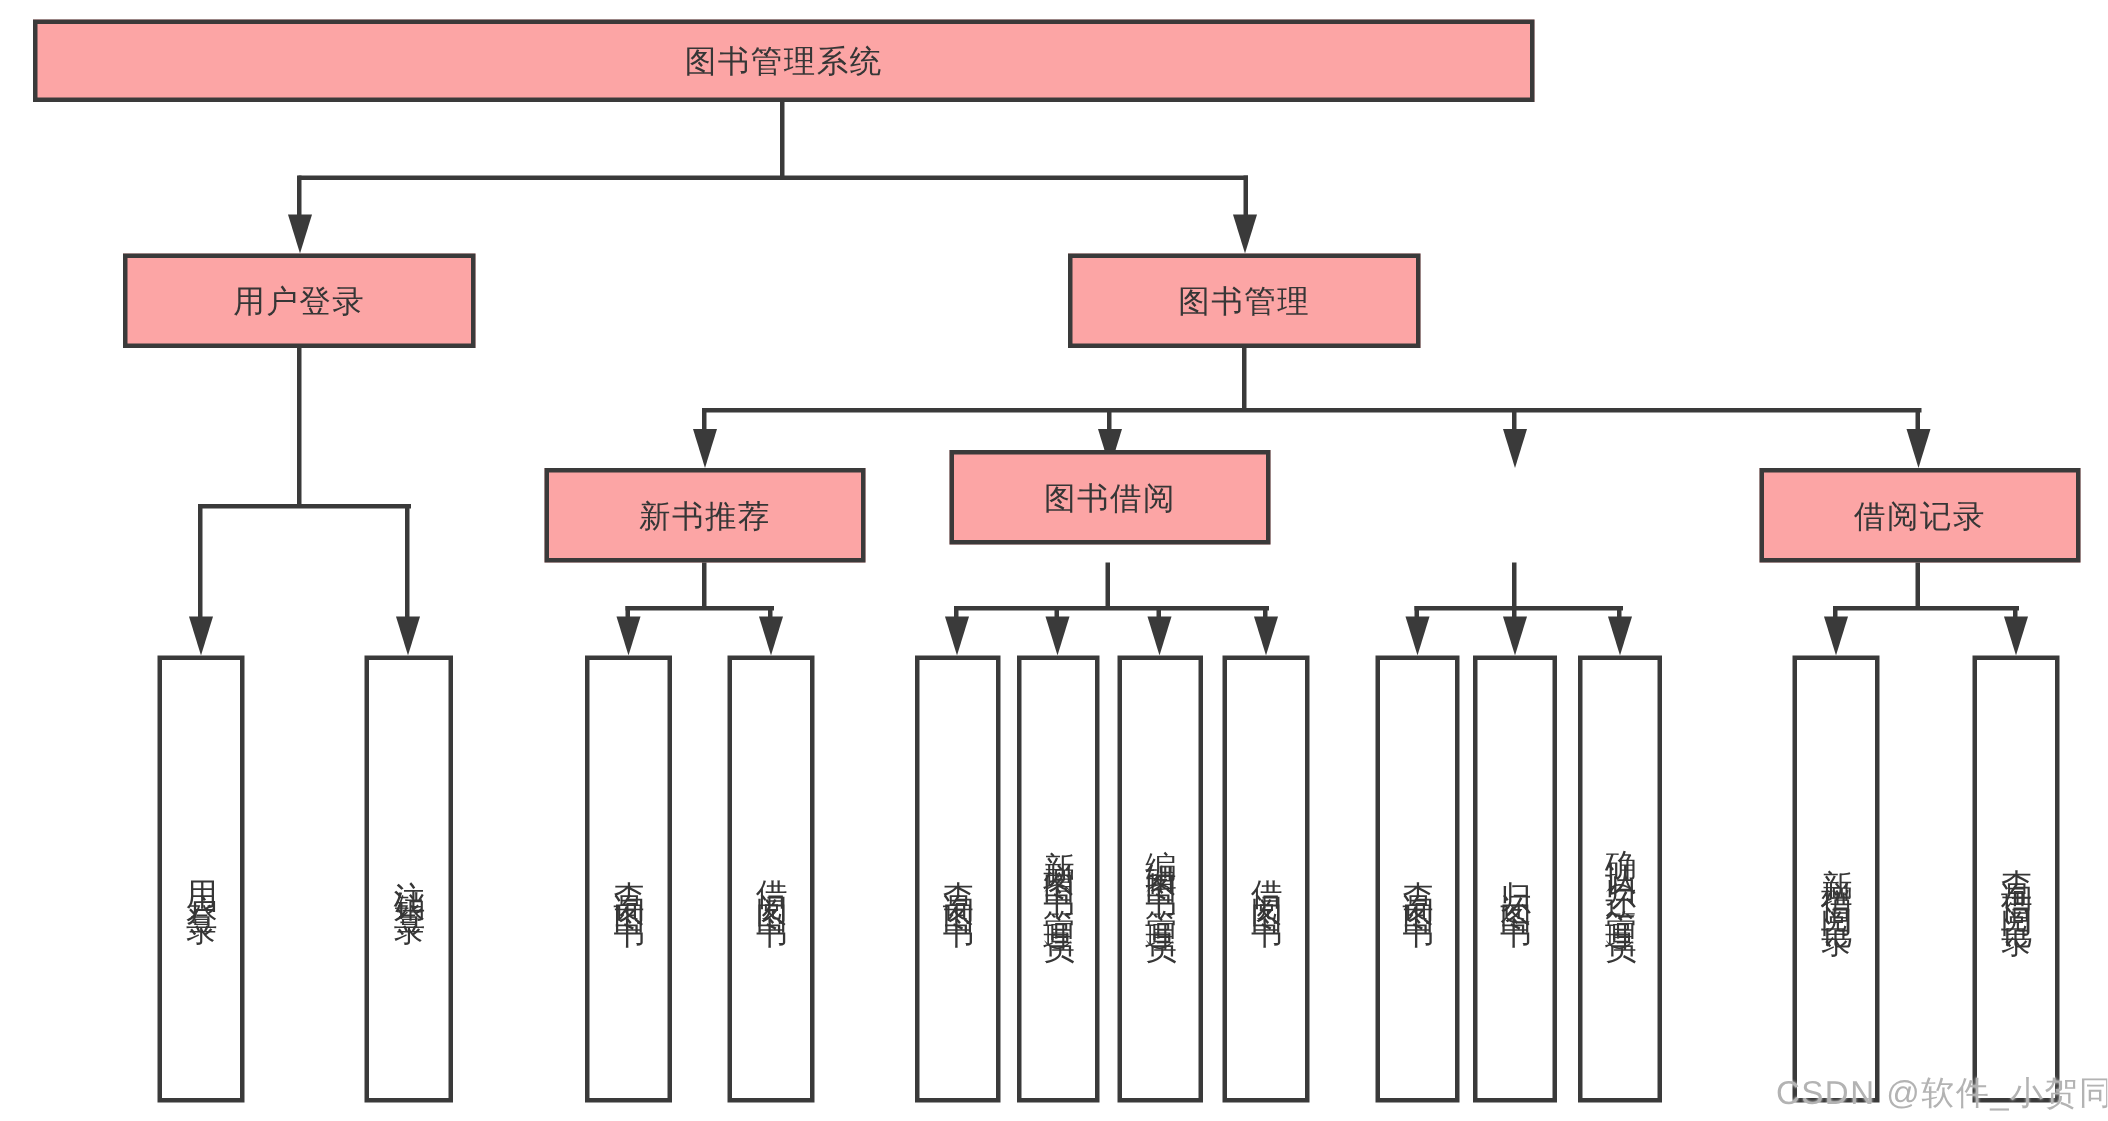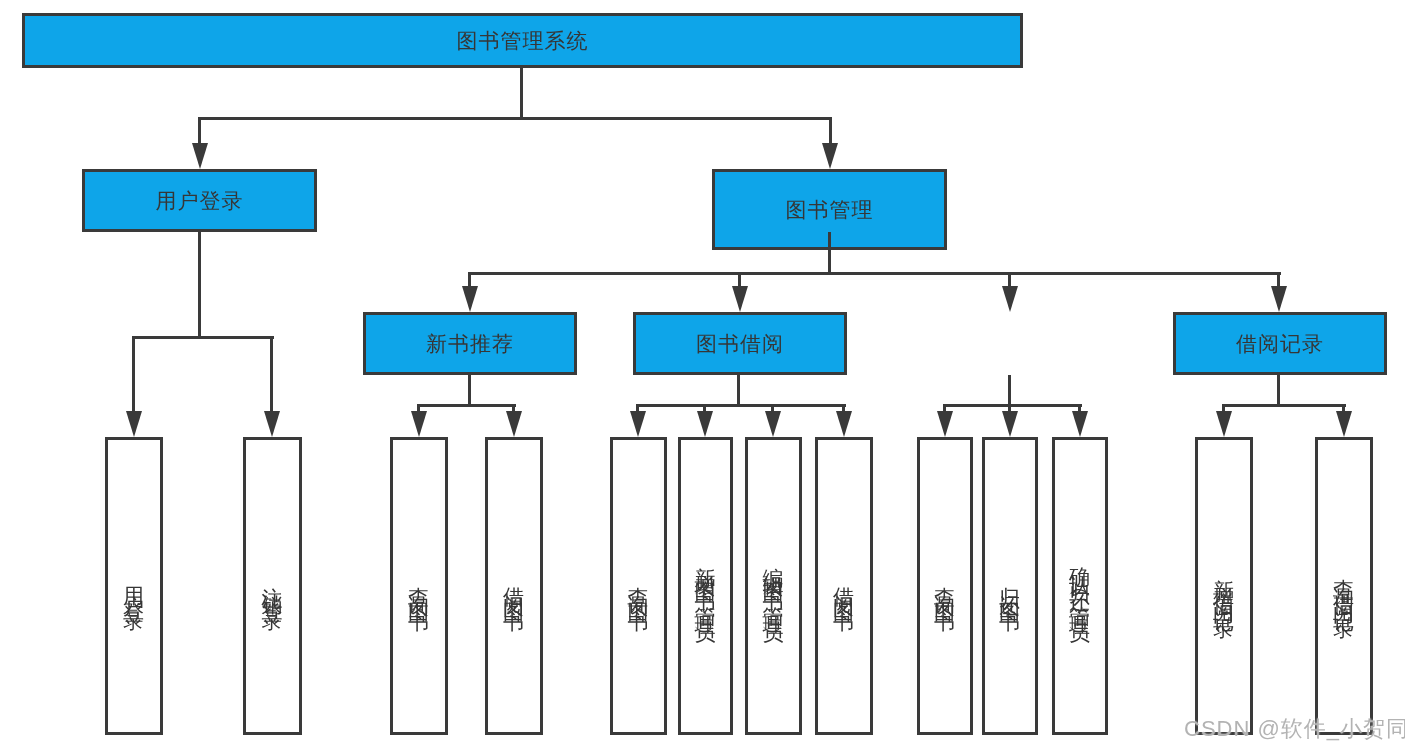--- a/index.html
+++ b/index.html
@@ -9,21 +9,21 @@
     height: 747px;
     background: #ffffff;
     font-family: "Liberation Sans", sans-serif;
     overflow: hidden;
   }
   
   .hbox {
     position: absolute;
     box-sizing: border-box;
     border: 3px solid #3a3a3a;
-    background: #0ea5e9;
+    background: #fca5a5;
     display: flex;
     align-items: center;
     justify-content: center;
     font-size: 21px;
     color: #363636;
     letter-spacing: 1px;
     white-space: nowrap;
   }
   .vbox {
     position: absolute;
@@ -73,21 +73,21 @@
   <div class="v" style="left:520px; top:68px;  height:50px;"></div>
   <div class="h" style="left:199px; top:117px; width:633px;"></div>
   <div class="v" style="left:198px; top:117px; height:30px;"></div>
   <div class="tri" style="left:192px; top:143px;"></div>
   <div class="v" style="left:829px; top:117px; height:30px;"></div>
   <div class="tri" style="left:822px; top:143px;"></div>
 
   <div class="hbox" style="left:82px; top:169px; width:235px; height:63px;">
     <span>用户登录</span>
   </div>
-  <div class="hbox" style="left:712px; top:169px; width:235px; height:81px;">
+  <div class="hbox" style="left:712px; top:169px; width:235px; height:63px;">
     <span>图书管理</span>
   </div>
 
   <div class="v" style="left:198px; top:232px; height:104px;"></div>
   <div class="h" style="left:133px; top:336px; width:141px;"></div>
   <div class="v" style="left:132px; top:336px; height:78px;"></div>
   <div class="tri" style="left:126px; top:411px;"></div>
   <div class="v" style="left:270px; top:336px; height:78px;"></div>
   <div class="tri" style="left:264px; top:411px;"></div>
 
@@ -98,21 +98,21 @@
   <div class="v" style="left:738px;  top:272px; height:18px;"></div>
   <div class="tri" style="left:732px;  top:286px;"></div>
   <div class="v" style="left:1008px; top:272px; height:18px;"></div>
   <div class="tri" style="left:1002px; top:286px;"></div>
   <div class="v" style="left:1277px; top:272px; height:18px;"></div>
   <div class="tri" style="left:1271px; top:286px;"></div>
 
   <div class="hbox" style="left:363px; top:312px; width:214px; height:63px;">
     <span>新书推荐</span>
   </div>
-  <div class="hbox" style="left:633px; top:312px; width:214px; height:63px;">
+  <div class="hbox" style="left:633px; top:300px; width:214px; height:63px;">
     <span>图书借阅</span>
   </div>
   <div class="hbox" style="left:1173px; top:312px; width:214px; height:63px;">
     <span>借阅记录</span>
   </div>
 
   <div class="v" style="left:468px; top:375px; height:29px;"></div>
   <div class="h" style="left:417px; top:404px; width:99px;"></div>
   <div class="v" style="left:417px; top:404px; height:12px;"></div>
   <div class="tri" style="left:411px; top:411px;"></div>

